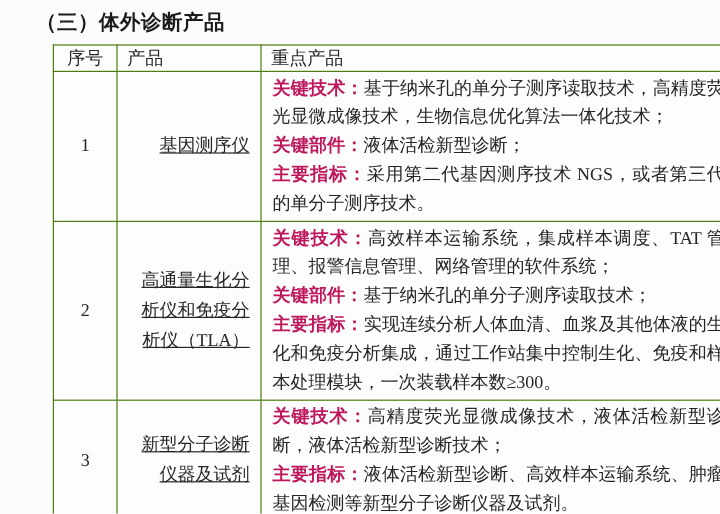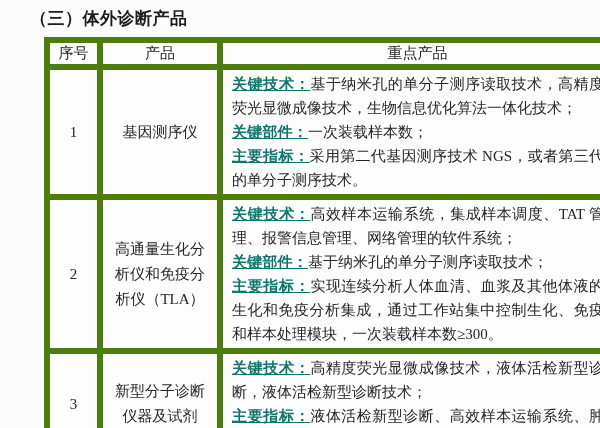--- a/index.html
+++ b/index.html
@@ -31,63 +31,63 @@
   }
   table.doc-table {
     border-collapse: collapse;
     table-layout: fixed;
     margin-left: 17px;
     width: 568px;
     background: #fdfdfd;
   }
   table.doc-table th,
   table.doc-table td {
-    border: 6px solid #4d7c0f;
+    border: 1px solid #4d7c0f;
     font-weight: normal;
     font-size: 15px;
     box-sizing: border-box;
   }
   tr.head-row { height: 22px; }
   tr.row-1 { height: 123px; }
   tr.row-2 { height: 144px; }
   tr.row-3 { height: 96px; }
   th.h-no {
     text-align: center;
     padding: 1px 2px;
   }
   th.h-product, th.h-req {
-    text-align: center;
+    text-align: left;
     padding: 1px 8px;
   }
   td.c-no {
     text-align: center;
     vertical-align: middle;
     font-size: 15px;
   }
   td.c-product {
     vertical-align: middle;
-    text-align: center;
+    text-align: right;
     padding: 2px 9px;
     line-height: 25px;
+    text-decoration: underline;
   }
   td.c-req {
     vertical-align: top;
     padding: 2px 8px 2px 9px;
     line-height: 24px;
     text-align: justify;
   }
   td.c-req p {
     margin: 0;
   }
   td.c-req b {
     font-weight: bold;
-    color: #0f766e;
+    color: #be185d;
     font-family: "Liberation Sans", "DejaVu Sans", sans-serif;
     letter-spacing: 0.2px;
-    text-decoration: underline;
   }
 </style>
 </head>
 <body>
 
 <div class="page">
 
   <h2 class="title">（三）体外诊断产品</h2>
 
   <table class="doc-table">
@@ -103,21 +103,21 @@
         <th class="h-req">重点产品</th>
       </tr>
     </thead>
     <tbody>
 
       <tr class="row-1">
         <td class="c-no">1</td>
         <td class="c-product">基因测序仪</td>
         <td class="c-req">
           <p><b>关键技术：</b><span>基于纳米孔的单分子测序读取技术，高精度荧光显微成像技术，生物信息优化算法一体化技术；</span></p>
-          <p><b>关键部件：</b><span>一次装载样本数；</span></p>
+          <p><b>关键部件：</b><span>液体活检新型诊断；</span></p>
           <p><b>主要指标：</b><span>采用第二代基因测序技术 NGS，或者第三代的单分子测序技术。</span></p>
         </td>
       </tr>
 
       <tr class="row-2">
         <td class="c-no">2</td>
         <td class="c-product">高通量生化分析仪和免疫分析仪（TLA）</td>
         <td class="c-req">
           <p><b>关键技术：</b><span>高效样本运输系统，集成样本调度、TAT 管理、报警信息管理、网络管理的软件系统；</span></p>
           <p><b>关键部件：</b><span>基于纳米孔的单分子测序读取技术；</span></p>

